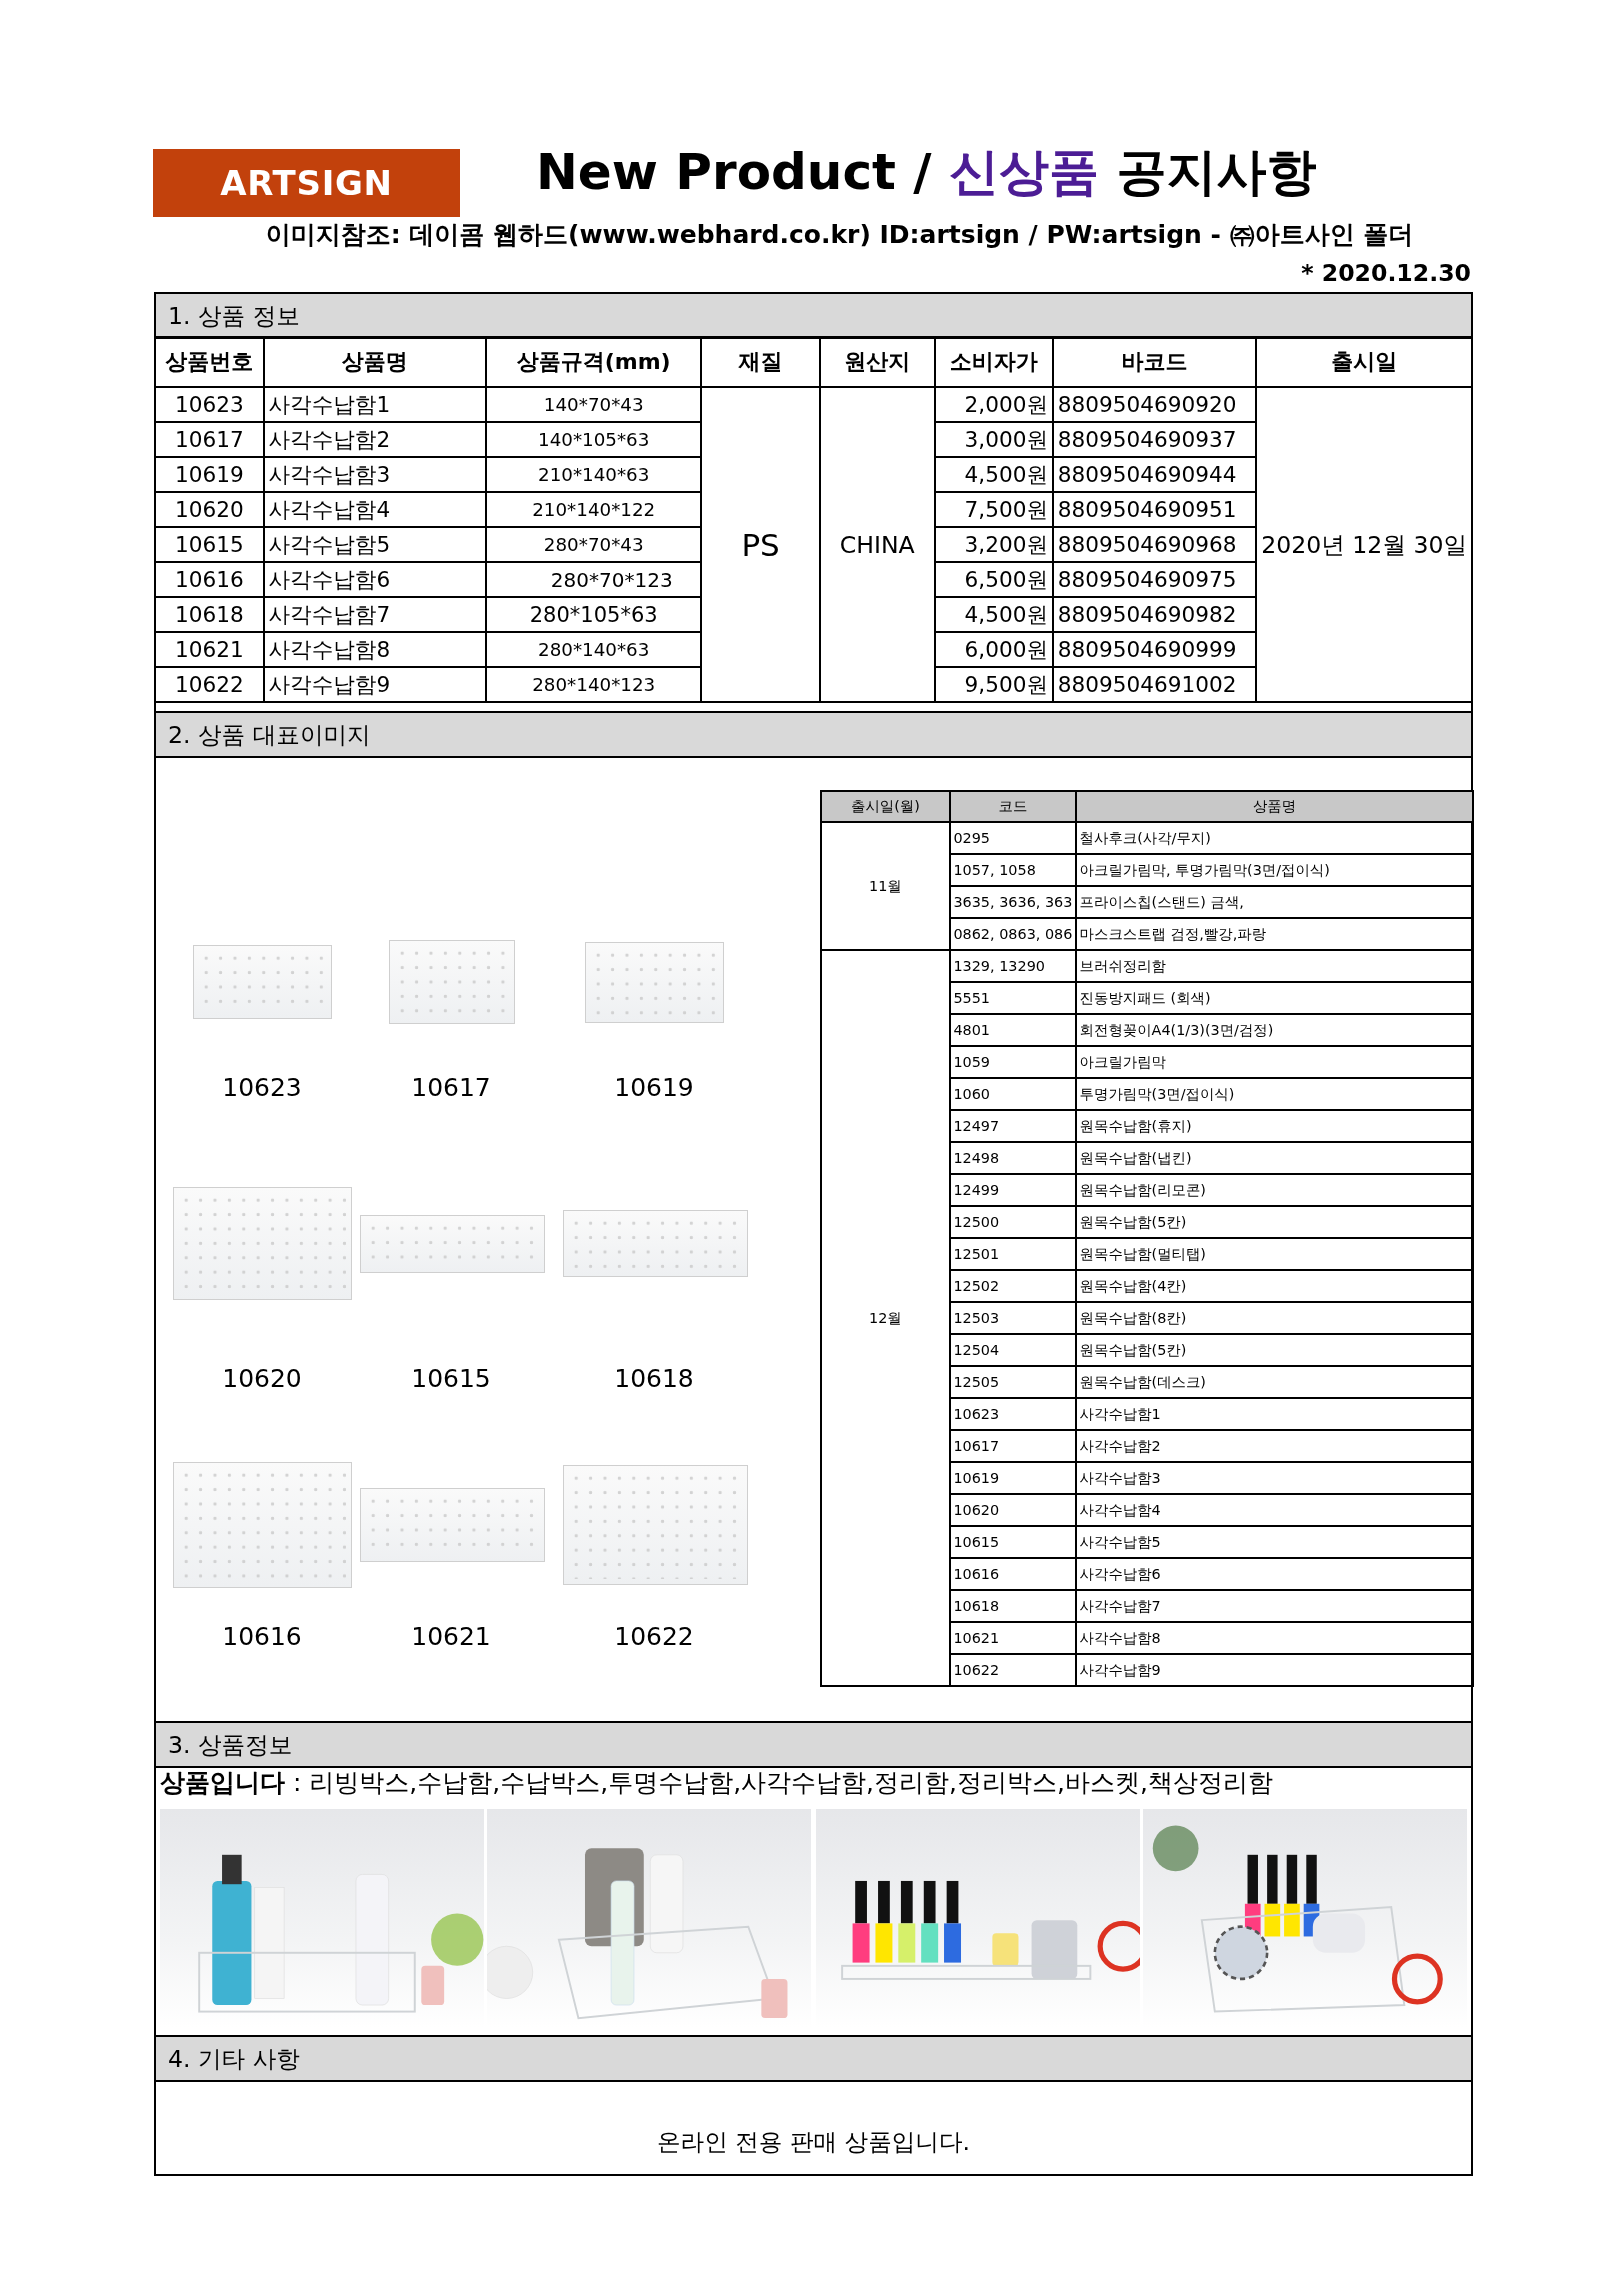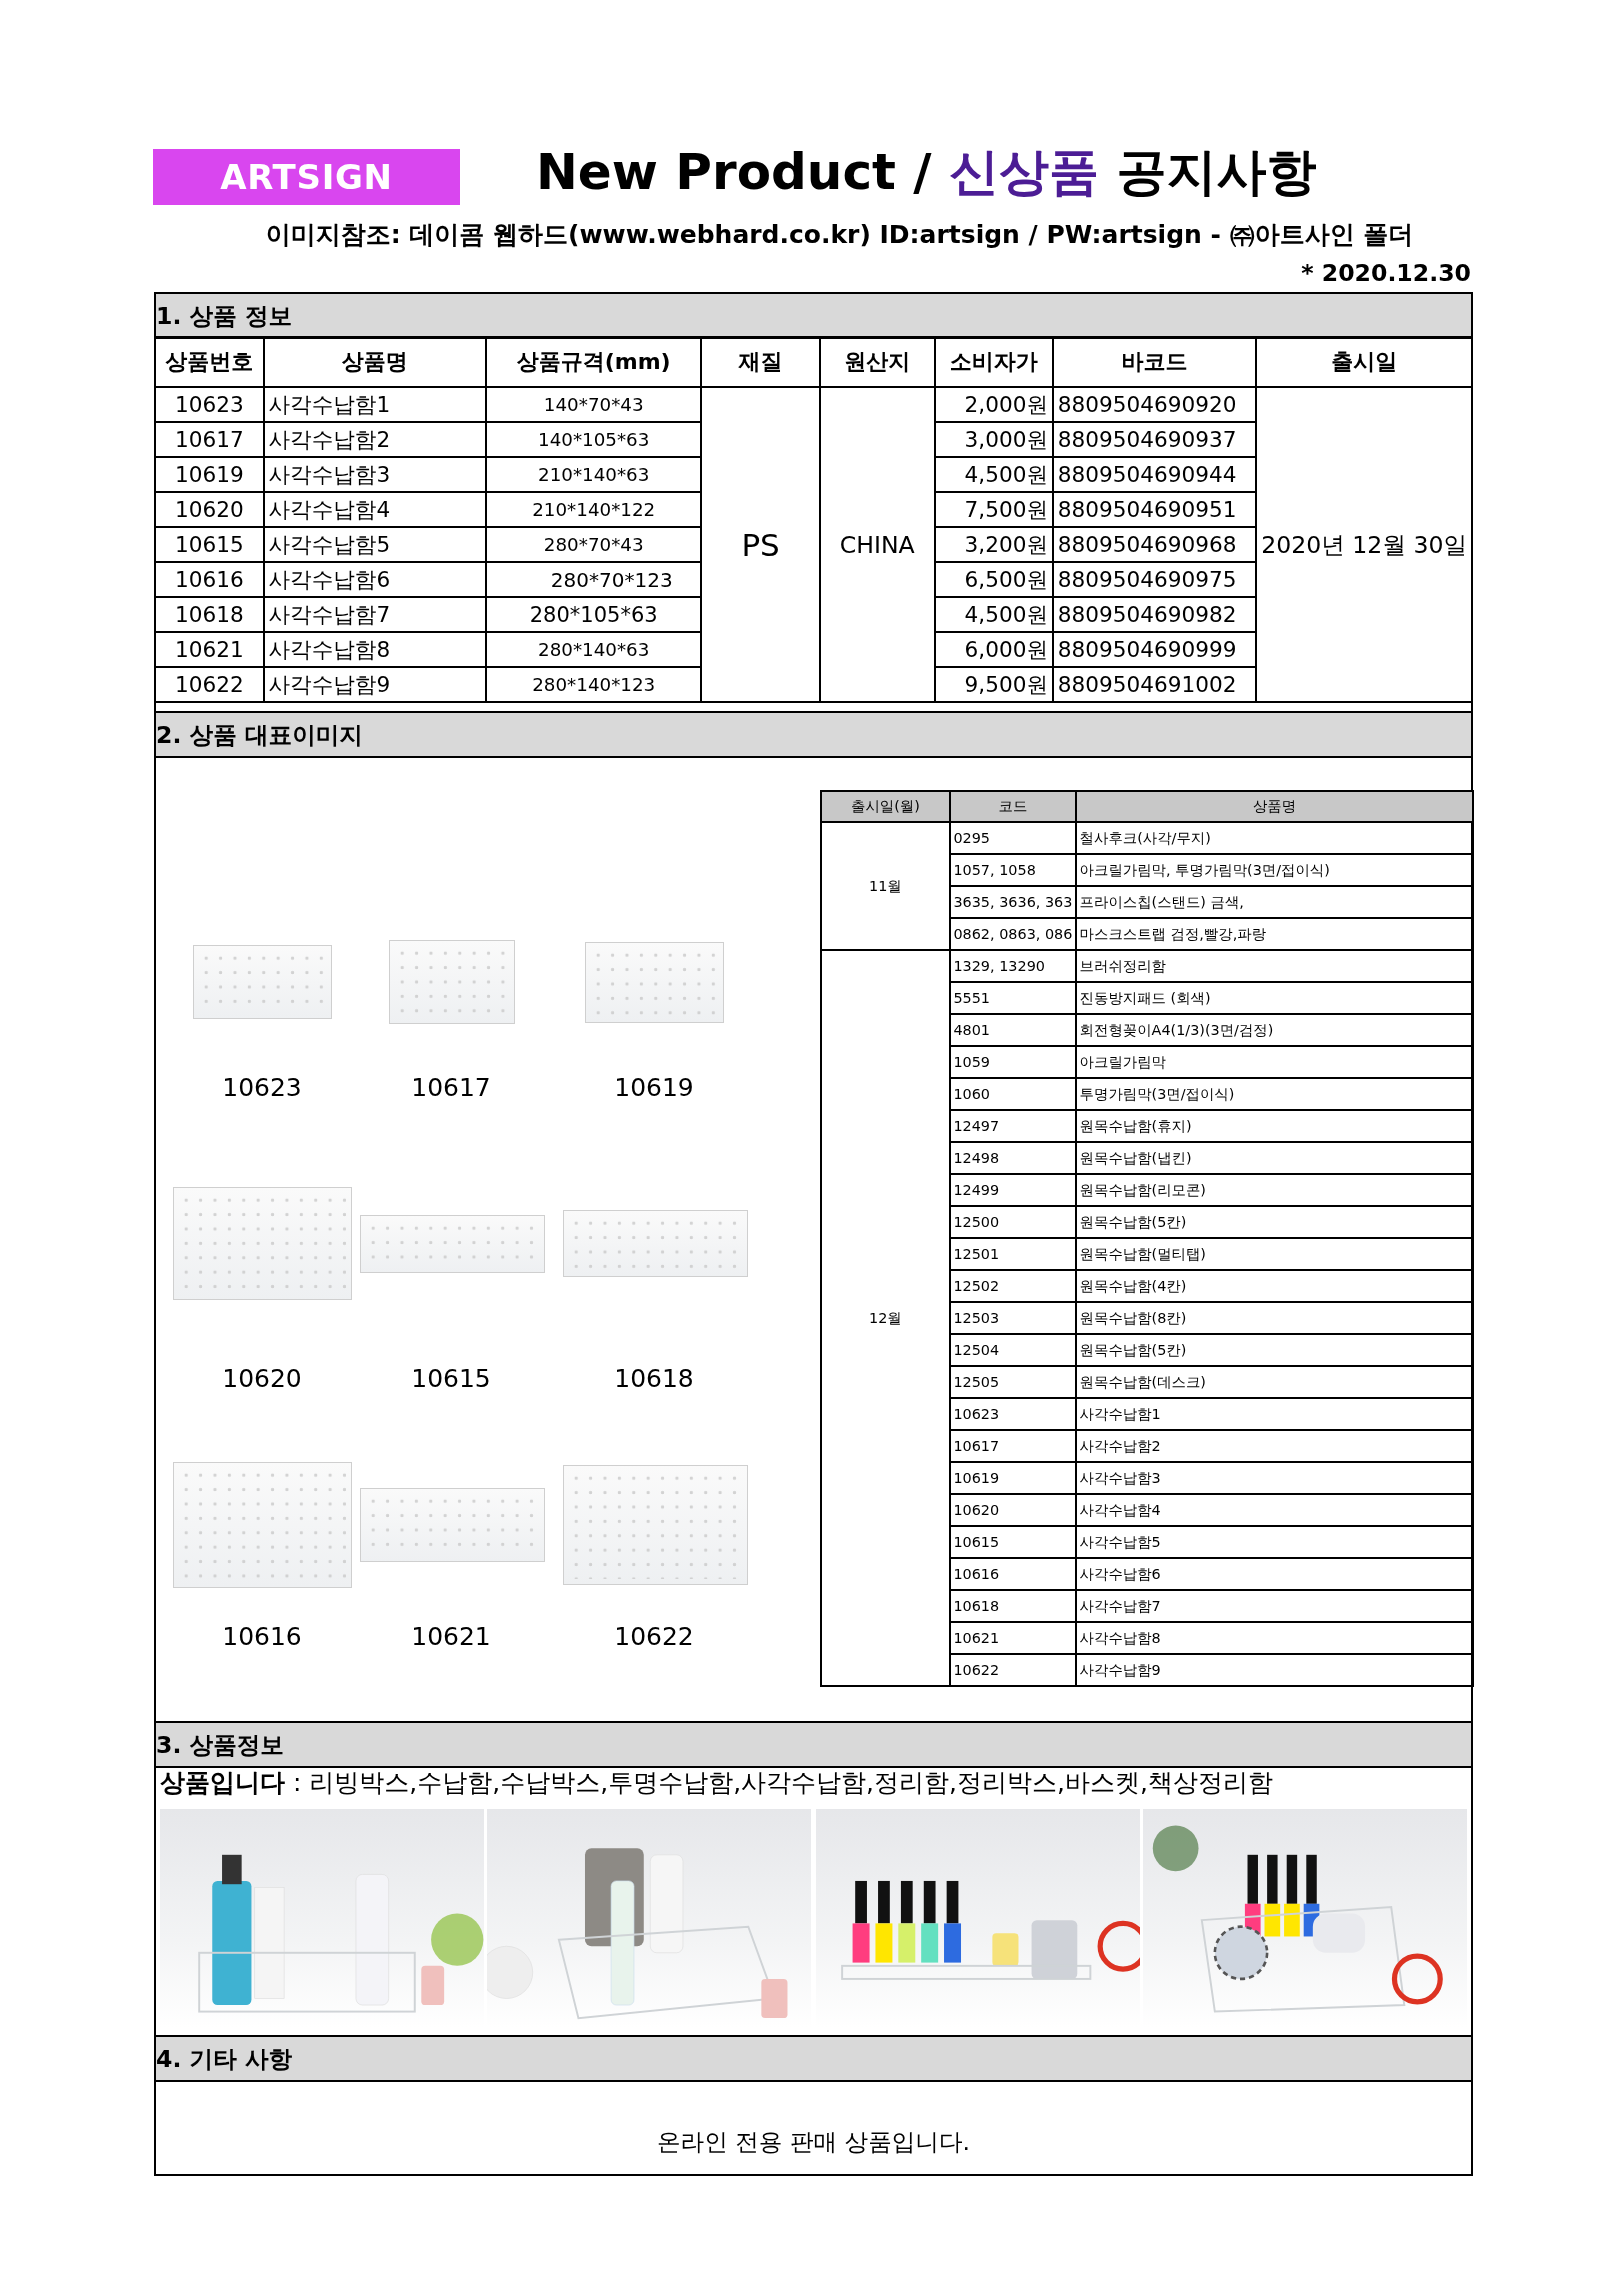--- a/index.html
+++ b/index.html
@@ -1,23 +1,23 @@
 <!DOCTYPE html>
 <html style="font-size:10.5px"><head>
 <meta charset="utf-8">
 <style>
   html, body { margin:0; padding:0; background:#ffffff; }
   body { width:1623px; height:2295px; position:relative; font-family:"DejaVu Sans", sans-serif; color:#000; overflow:hidden; }
-  .logo { position:absolute; left:153px; top:149px; width:307px; height:56px; background:#d946ef; color:#fff; font-weight:bold; font-size:34px; display:flex; align-items:center; justify-content:center; letter-spacing:0.7px; }
+  .logo { position:absolute; left:153px; top:149px; width:307px; height:68px; background:#c2410c; color:#fff; font-weight:bold; font-size:34px; display:flex; align-items:center; justify-content:center; letter-spacing:0.7px; }
   .title { position:absolute; left:536px; top:139px; font-size:50px; font-weight:bold; white-space:nowrap; }
   .title .red { color:#4c1d95; }
   .subtitle { position:absolute; left:0; width:1623px; top:218px; text-align:center; font-size:25px; font-weight:bold;padding-left:28px; }
   .date { position:absolute; right:152px; top:259px; font-size:23.6px; font-weight:bold; }
   .frame { position:absolute; left:154px; top:292px; width:1319px; height:1884px; border:2.6px solid #000; box-sizing:border-box; }
-  .sec-head { position:absolute; left:154px; width:1319px; height:47px; background:#d9d9d9; border:2.6px solid #000; box-sizing:border-box; font-size:23.6px; font-weight:bold; padding-left:0; display:flex; align-items:center; }
+  .sec-head { position:absolute; left:154px; width:1319px; height:47px; background:#d9d9d9; border:2.6px solid #000; box-sizing:border-box; font-size:23.6px; font-weight:normal; padding-left:12px; display:flex; align-items:center; }
   table { border-collapse:collapse; }
   .t1 { position:absolute; left:154px; top:336px; width:1319px; }
   .t1 td, .t1 th { border:2px solid #000; font-size:21.6px; height:33px; padding:0 3.9px; white-space:nowrap; }
   .t1 th { height:48px; font-weight:bold; font-size:22px; }
   .c { text-align:center; } .r { text-align:right; } .l { text-align:left; }
   .t2 { position:absolute; left:820px; top:790px; width:654px; }
   .t2 td, .t2 th { border:2px solid #000; font-size:14.4px; padding:0 2.6px; white-space:nowrap; overflow:hidden; height:30px; }
   .t2 th { background:#c8c8c8; font-weight:normal; height:29px; }
   .box { position:absolute; border:1.3px solid #cfcfcf; background:linear-gradient(180deg,#fafafa,#eef0f2); }
   .box::after { content:""; position:absolute; inset:5.2px; background-image:radial-gradient(#c9c9c9 1.3px, transparent 2px); background-size:14.4px 14.4px; opacity:.8; }

